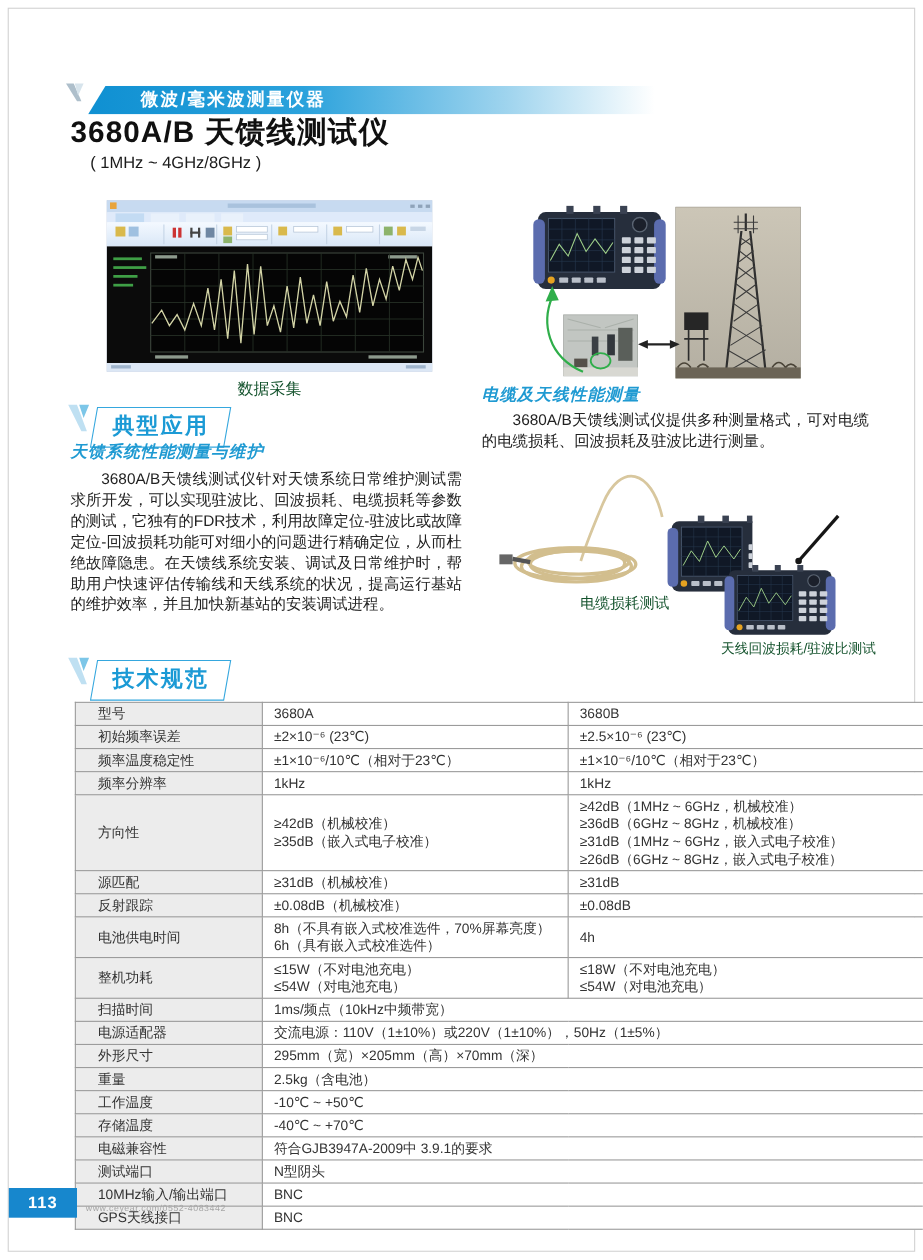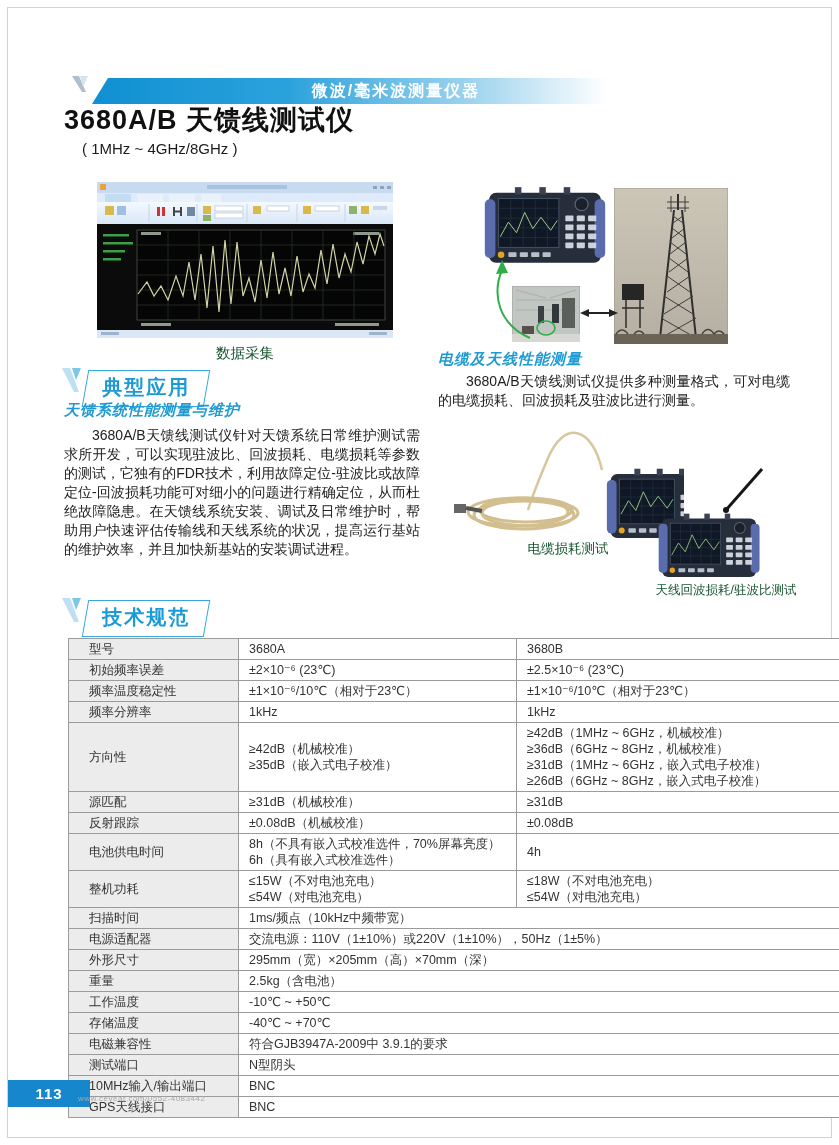--- a/index.html
+++ b/index.html
@@ -1,21 +1,21 @@
 <!DOCTYPE html>
 <html><head>
 <meta charset="utf-8">
 <style>
   html,body{margin:0;padding:0;background:#fff;}
   #page{position:relative;width:839px;height:1145px;background:#fff;overflow:hidden;
         font-family:"Liberation Sans","DejaVu Sans",sans-serif;color:#222;}
   #page-border{position:absolute;inset:7px;border:1px solid #d2d2d2;pointer-events:none;}
 
   
-  .banner{position:absolute;left:70px;top:72px;display:flex;align-items:flex-start;text-align:center;}
+  .banner{position:absolute;left:58px;top:72px;display:flex;align-items:flex-start;}
   .banner .vmark{margin-top:0;}
   .banner-bar{margin-left:-8px;margin-top:6px;width:512px;height:26px;line-height:26px;
     padding-left:48px;color:#fff;font-size:16px;font-weight:bold;letter-spacing:2px;
     clip-path:polygon(16px 0,100% 0,100% 100%,0 100%);
     background:linear-gradient(90deg,#0f90d2 0%,#2ba2dc 35%,#9fd4ee 68%,#ffffff 92%);}
   .page-title{position:absolute;left:64px;top:102px;font-size:27px;font-weight:bold;color:#101010;letter-spacing:1px;}
   .page-subtitle{position:absolute;left:82px;top:140px;font-size:15px;color:#1b1b1b;}
 
   
   .sec-head{position:absolute;display:flex;align-items:flex-start;}
@@ -34,21 +34,21 @@
   .photo{position:absolute;}
 
   
   .spec-table{position:absolute;left:68px;top:638px;border-collapse:collapse;width:831px;
     font-size:12.5px;color:#333;}
   .spec-table td{border:1px solid #9b9b9b;padding:1px 10px;vertical-align:middle;background:#fff;}
   .spec-table td.lbl{background:#ececec;padding-left:20px;}
   .spec-table td div{line-height:14px;margin:2px 0;}
 
   
-  .footer-block{position:absolute;left:8px;top:1080px;width:82px;height:27px;background:#1787cd;
+  .footer-block{position:absolute;left:8px;top:1080px;width:62px;height:27px;background:#1787cd;
     color:#fff;font-size:15px;font-weight:bold;text-align:center;line-height:27px;letter-spacing:1px;}
   .footer-url{position:absolute;left:78px;top:1094px;font-size:8px;color:#a6a6a6;letter-spacing:.5px;}
 </style>
 </head>
 <body>
 
 <div id="page">
   <div id="page-border"></div>
 
   <svg width="0" height="0" style="position:absolute">

